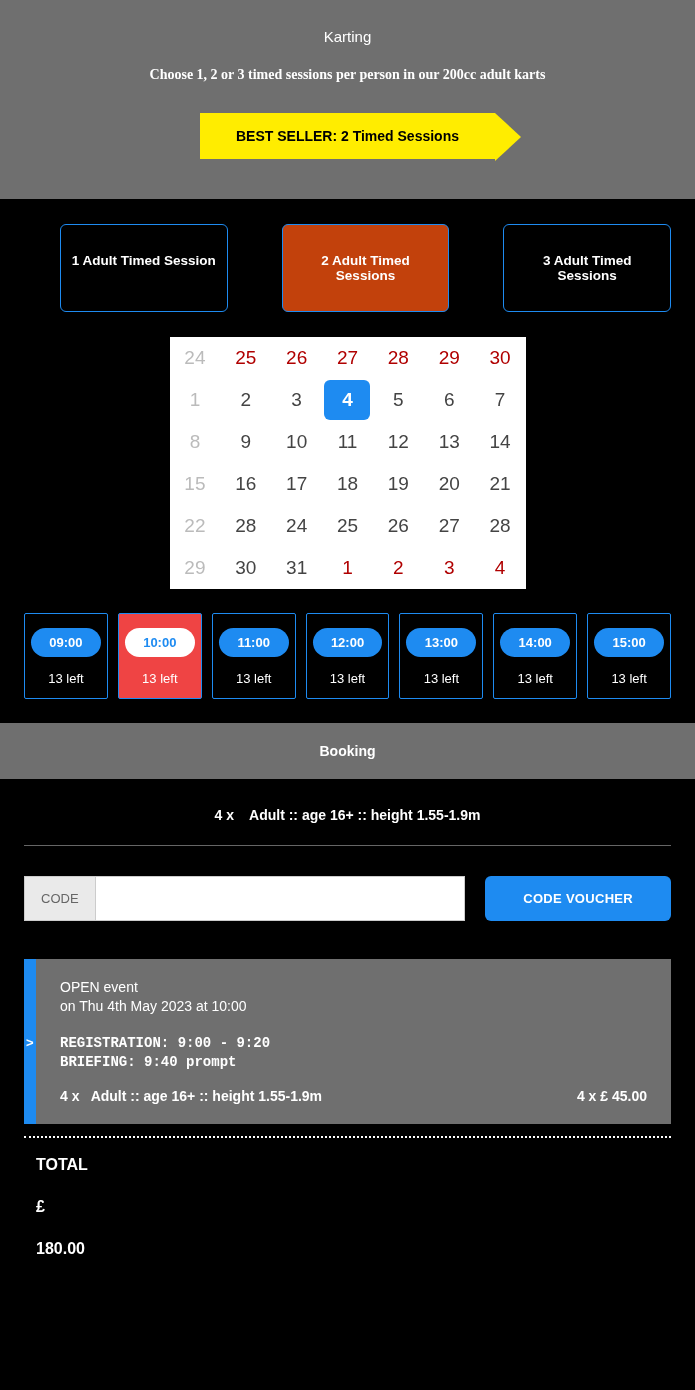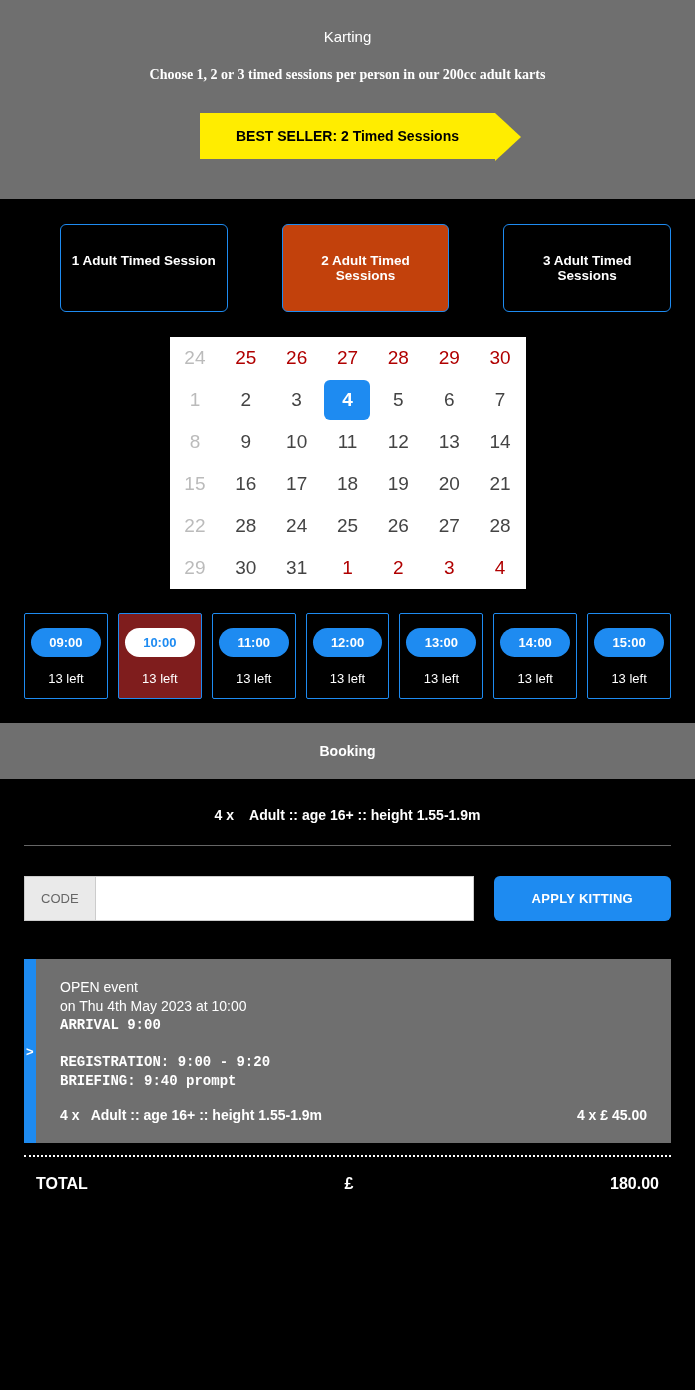--- a/index.html
+++ b/index.html
@@ -109,21 +109,21 @@
     justify-content: space-between;
   }
   .time-slot {
     flex: 1;
     border: 1px solid #1e8bf1;
     border-radius: 2px;
     text-align: center;
     padding: 14px 6px 12px;
     cursor: pointer;
   }
-  .time-slot.active { background: #7f1d1d; }
+  .time-slot.active { background: #ef4444; }
   .time-pill {
     background: #1e8bf1;
     color: #fff;
     border-radius: 16px;
     padding: 7px 0;
     font-size: 13px;
     font-weight: bold;
     margin-bottom: 14px;
   }
   .time-slot.active .time-pill { background: #fff; color: #1e8bf1; }
@@ -200,25 +200,26 @@
     font-weight: bold;
     margin-top: 18px;
   }
   .dots {
     margin: 0 24px;
     border-top: 2px dotted #fff;
     margin-top: 12px;
   }
   .total-row {
     display: flex;
-    justify-content: space-between;
+    justify-content: center;
     gap: 24px;
     padding: 18px 36px 30px;
     font-weight: bold;
     font-size: 16px;
+    flex-direction: column;
   }
 </style>
 </head>
 <body>
 
 <div class="header">
   <div class="title">Karting</div>
   <div class="subtitle">Choose 1, 2 or 3 timed sessions per person in our 200cc adult karts</div>
   <div class="best-seller">BEST SELLER: 2 Timed Sessions</div>
 </div>
@@ -324,30 +325,27 @@
 <div class="booking-line">
   <span>4 x</span>&nbsp;&nbsp;&nbsp;
   <span>Adult :: age 16+ :: height 1.55-1.9m</span>
 </div>
 
 <div class="voucher-row">
   <div class="code-group">
     <div class="code-label">CODE</div>
     <input class="code-input" type="text" style="">
   </div>
-  <button class="apply-btn">APPLY KITTING</button>
+  <button class="apply-btn">CODE VOUCHER</button>
 </div>
 
 <div class="details">
   <div class="caret">&gt;</div>
   <div class="line">OPEN event</div>
   <div class="line">on Thu 4th May 2023 at 10:00</div>
-  <div class="line mono">
-    <span>ARRIVAL</span> <span>9:00</span>
-  </div>
   <div class="details-gap"></div>
   <div class="line mono">
     <span>REGISTRATION:</span> <span>9:00 - 9:20</span>
   </div>
   <div class="line mono">
     <span>BRIEFING:</span> <span>9:40 prompt</span>
   </div>
   <div class="details-bottom">
     <div>
       <span>4 x</span>&nbsp;&nbsp;

